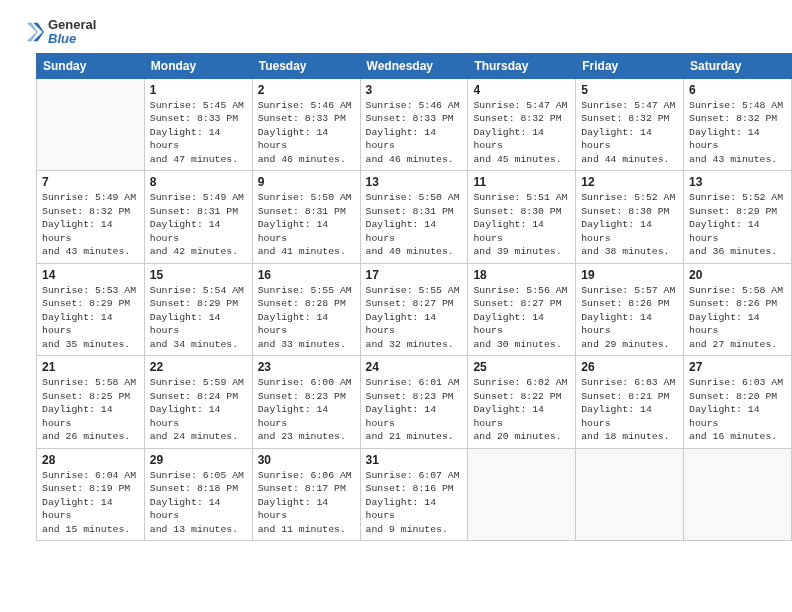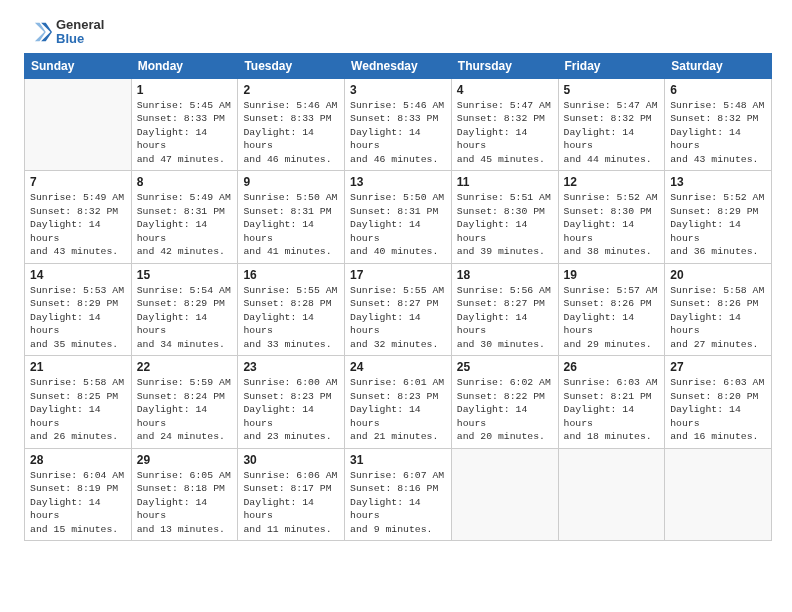--- a/index.html
+++ b/index.html
@@ -5,42 +5,42 @@
     * { box-sizing: border-box; margin: 0; padding: 0; }
     body {
       font-family: Arial, sans-serif;
       background: #fff;
       width: 792px;
       height: 612px;
       overflow: hidden;
     }
     .page {
       width: 792px;
-      padding: 18px 20px 10px 24px;
+      padding: 18px 20px 10px 16px;
     }
     .header-row {
       display: flex;
       align-items: flex-start;
       justify-content: space-between;
       margin-bottom: 6px;
     }
     .logo {
       display: flex;
       align-items: center;
       gap: 4px;
     }
     .logo-text {
       display: flex;
       flex-direction: column;
       font-size: 13px;
       font-weight: bold;
       line-height: 1.1;
     }
     .logo-text span:first-child { color: #333; }
-    .logo-text span:last-child { color: #2a6db5; }
+    .logo-text span:last-child { color: #2a6db5; font-style: italic; }
     .logo-icon {
       width: 28px;
       height: 28px;
     }
     .title-block {
       text-align: right;
     }
     .title-block .month-year {
       font-size: 36px;
       font-weight: bold;
@@ -49,20 +49,21 @@
     }
     .title-block .location {
       font-size: 14px;
       color: #444;
       margin-top: 2px;
     }
     .calendar {
       width: 100%;
       border-collapse: collapse;
       font-size: 10.5px;
+      margin-left: 20px;
     }
     .calendar th {
       background: #2a6db5;
       color: #fff;
       text-align: left;
       padding: 5px 6px;
       font-size: 12px;
       font-weight: bold;
       border: 1px solid #2a6db5;
     }

